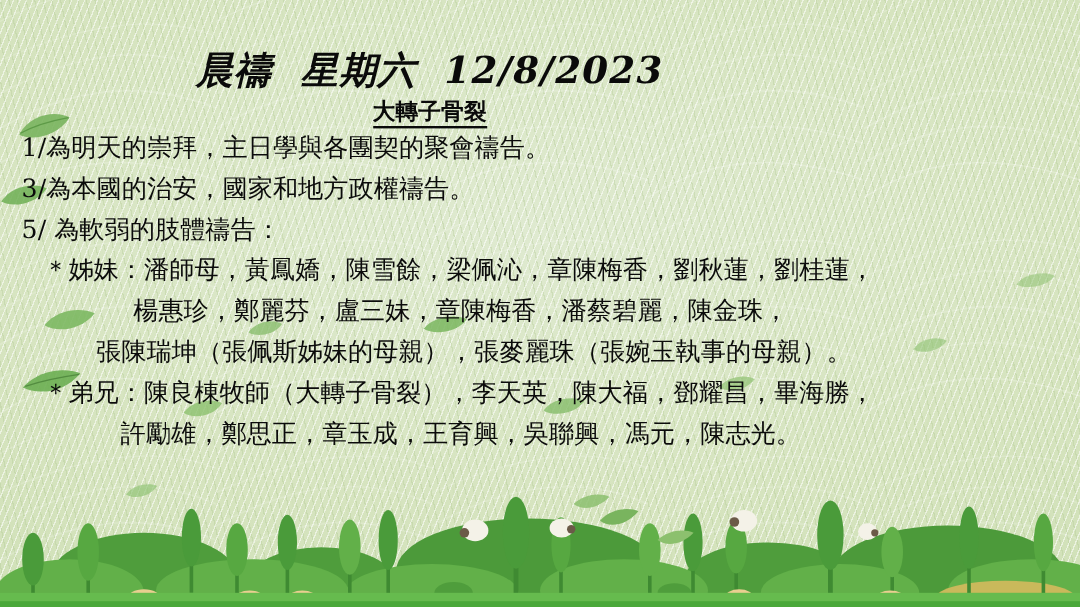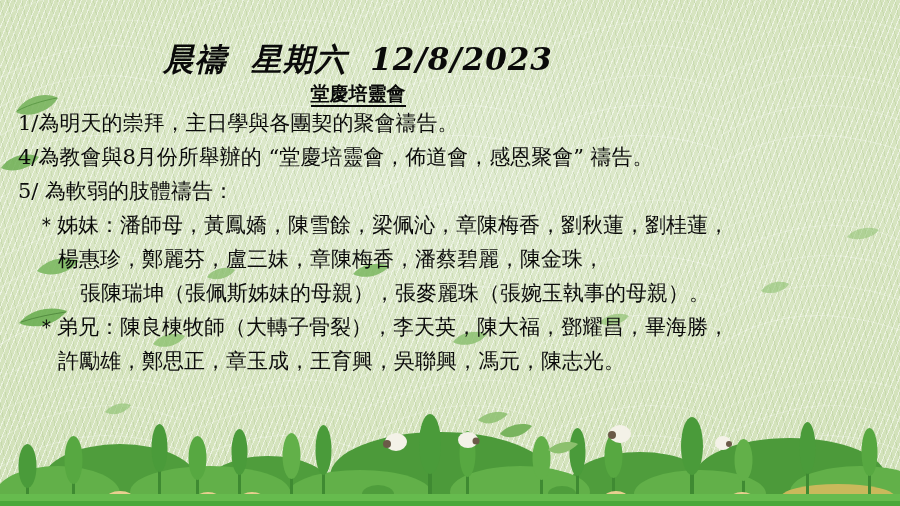--- a/index.html
+++ b/index.html
@@ -79,21 +79,21 @@
   .line {
     font-size: 21px;
     font-weight: normal;
     color: #0b0b0b;
     line-height: 34px;
     white-space: pre;
     letter-spacing: 0px;
   }
 
   .line.indent1 { padding-left: 18px; }
-  .line.indent2 { padding-left: 40px; }
+  .line.indent2 { padding-left: 40px; text-align: center; }
   .line.indent3 { padding-left: 58px; text-align: right; }
 
   
   .landscape {
     position: absolute;
     left: 0;
     bottom: 0;
     width: 900px;
     height: 100px;
     z-index: 4;
@@ -157,25 +157,25 @@
   <svg class="leaf" style="left:846px; top:226px;" width="34" height="16" viewBox="0 0 34 16">
     <path d="M1,11 C9,1 26,0 33,4 C25,14 8,15 1,11 Z" fill="#8ec171" opacity="0.55"></path>
   </svg>
   <svg class="leaf" style="left:104px; top:402px;" width="28" height="14" viewBox="0 0 28 14">
     <path d="M1,10 C8,1 21,0 27,3 C20,13 7,14 1,10 Z" fill="#8ec171" opacity="0.65"></path>
   </svg>
 
   <div class="content">
     <div class="title">晨禱  星期六  12/8/2023</div>
     <div class="subtitle">
-      <span>堂慶培靈會</span>
+      <span>大轉子骨裂</span>
     </div>
     <div class="items">
       <div class="line">1/為明天的崇拜，主日學與各團契的聚會禱告。</div>
-      <div class="line">4/為教會與8月份所舉辦的 “堂慶培靈會，佈道會，感恩聚會” 禱告。</div>
+      <div class="line">3/為本國的治安，國家和地方政權禱告。</div>
       <div class="line">5/ 為軟弱的肢體禱告：</div>
       <div class="line indent1">＊姊妹：潘師母，黃鳳嬌，陳雪餘，梁佩沁，章陳梅香，劉秋蓮，劉桂蓮，</div>
       <div class="line indent2">楊惠珍，鄭麗芬，盧三妹，章陳梅香，潘蔡碧麗，陳金珠，</div>
       <div class="line indent3">張陳瑞坤（張佩斯姊妹的母親），張麥麗珠（張婉玉執事的母親）。</div>
       <div class="line indent1">＊弟兄：陳良棟牧師（大轉子骨裂），李天英，陳大福，鄧耀昌，畢海勝，</div>
       <div class="line indent2">許勵雄，鄭思正，章玉成，王育興，吳聯興，馮元，陳志光。</div>
     </div>
   </div>
 
   <svg class="landscape" width="900" height="100" viewBox="0 0 900 100" preserveAspectRatio="none">

